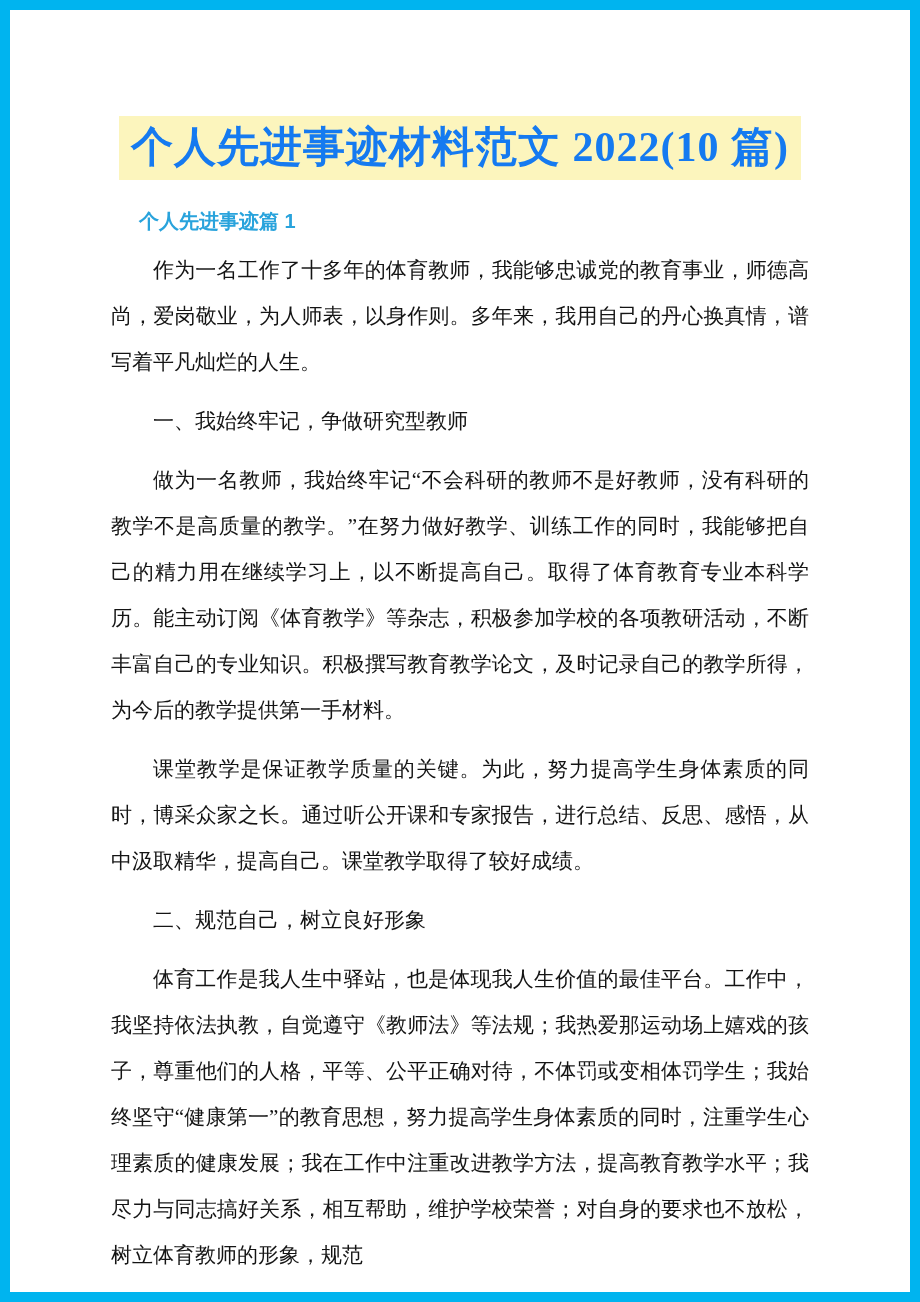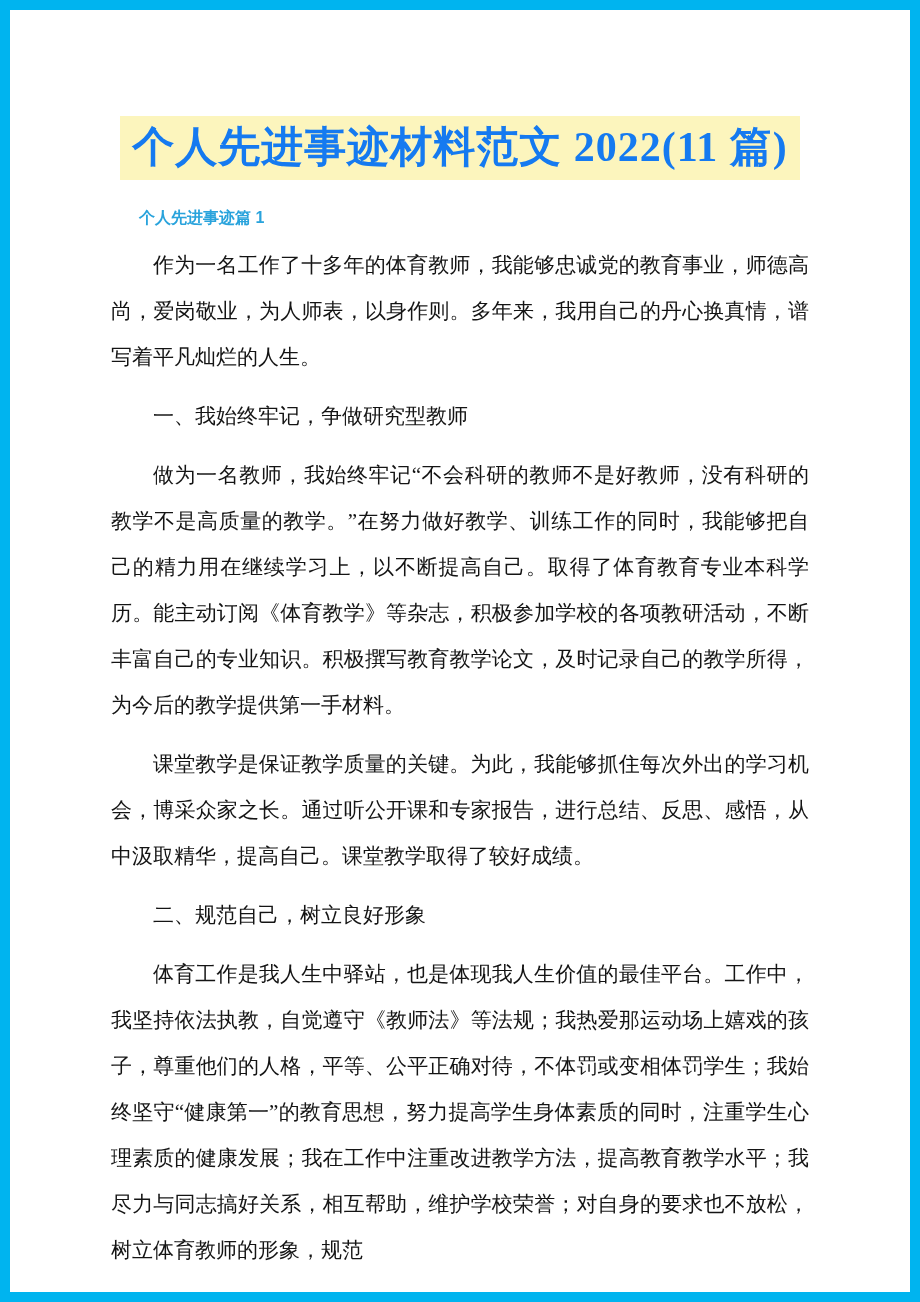--- a/index.html
+++ b/index.html
@@ -31,21 +31,21 @@
     letter-spacing: 1px;
   }
   .title-hl {
     background: #fcf5bd;
     padding: 8px 12px 10px 12px;
   }
   .subtitle {
     margin: 36px 0 0 0;
     padding-left: 36px;
     font-family: "Liberation Sans", "DejaVu Sans", sans-serif;
-    font-size: 16px;
+    font-size: 20px;
     font-weight: bold;
     color: #29a3dc;
     line-height: 1.3;
   }
   .content {
     margin-top: 12px;
     font-size: 21px;
     line-height: 46px;
     color: #141414;
     text-align: justify;
@@ -56,24 +56,24 @@
   }
   .content p.heading {
     font-weight: normal;
   }
 </style>
 </head>
 <body>
 
 <div class="page">
   <div class="doc">
-    <h1 class="title"><span class="title-hl">个人先进事迹材料范文 2022(11 篇)</span></h1>
+    <h1 class="title"><span class="title-hl">个人先进事迹材料范文 2022(10 篇)</span></h1>
     <h2 class="subtitle">个人先进事迹篇 1</h2>
     <div class="content" id="content">
         <p class="paragraph">作为一名工作了十多年的体育教师，我能够忠诚党的教育事业，师德高尚，爱岗敬业，为人师表，以身作则。多年来，我用自己的丹心换真情，谱写着平凡灿烂的人生。</p>
         <p class="heading">一、我始终牢记，争做研究型教师</p>
         <p class="paragraph">做为一名教师，我始终牢记“不会科研的教师不是好教师，没有科研的教学不是高质量的教学。”在努力做好教学、训练工作的同时，我能够把自己的精力用在继续学习上，以不断提高自己。取得了体育教育专业本科学历。能主动订阅《体育教学》等杂志，积极参加学校的各项教研活动，不断丰富自己的专业知识。积极撰写教育教学论文，及时记录自己的教学所得，为今后的教学提供第一手材料。</p>
-        <p class="paragraph">课堂教学是保证教学质量的关键。为此，我能够抓住每次外出的学习机会，博采众家之长。通过听公开课和专家报告，进行总结、反思、感悟，从中汲取精华，提高自己。课堂教学取得了较好成绩。</p>
+        <p class="paragraph">课堂教学是保证教学质量的关键。为此，努力提高学生身体素质的同时，博采众家之长。通过听公开课和专家报告，进行总结、反思、感悟，从中汲取精华，提高自己。课堂教学取得了较好成绩。</p>
         <p class="heading">二、规范自己，树立良好形象</p>
         <p class="paragraph">体育工作是我人生中驿站，也是体现我人生价值的最佳平台。工作中，我坚持依法执教，自觉遵守《教师法》等法规；我热爱那运动场上嬉戏的孩子，尊重他们的人格，平等、公平正确对待，不体罚或变相体罚学生；我始终坚守“健康第一”的教育思想，努力提高学生身体素质的同时，注重学生心理素质的健康发展；我在工作中注重改进教学方法，提高教育教学水平；我尽力与同志搞好关系，相互帮助，维护学校荣誉；对自身的要求也不放松，树立体育教师的形象，规范</p>
       </div>
   </div>
 </div>
 
 </body></html>

